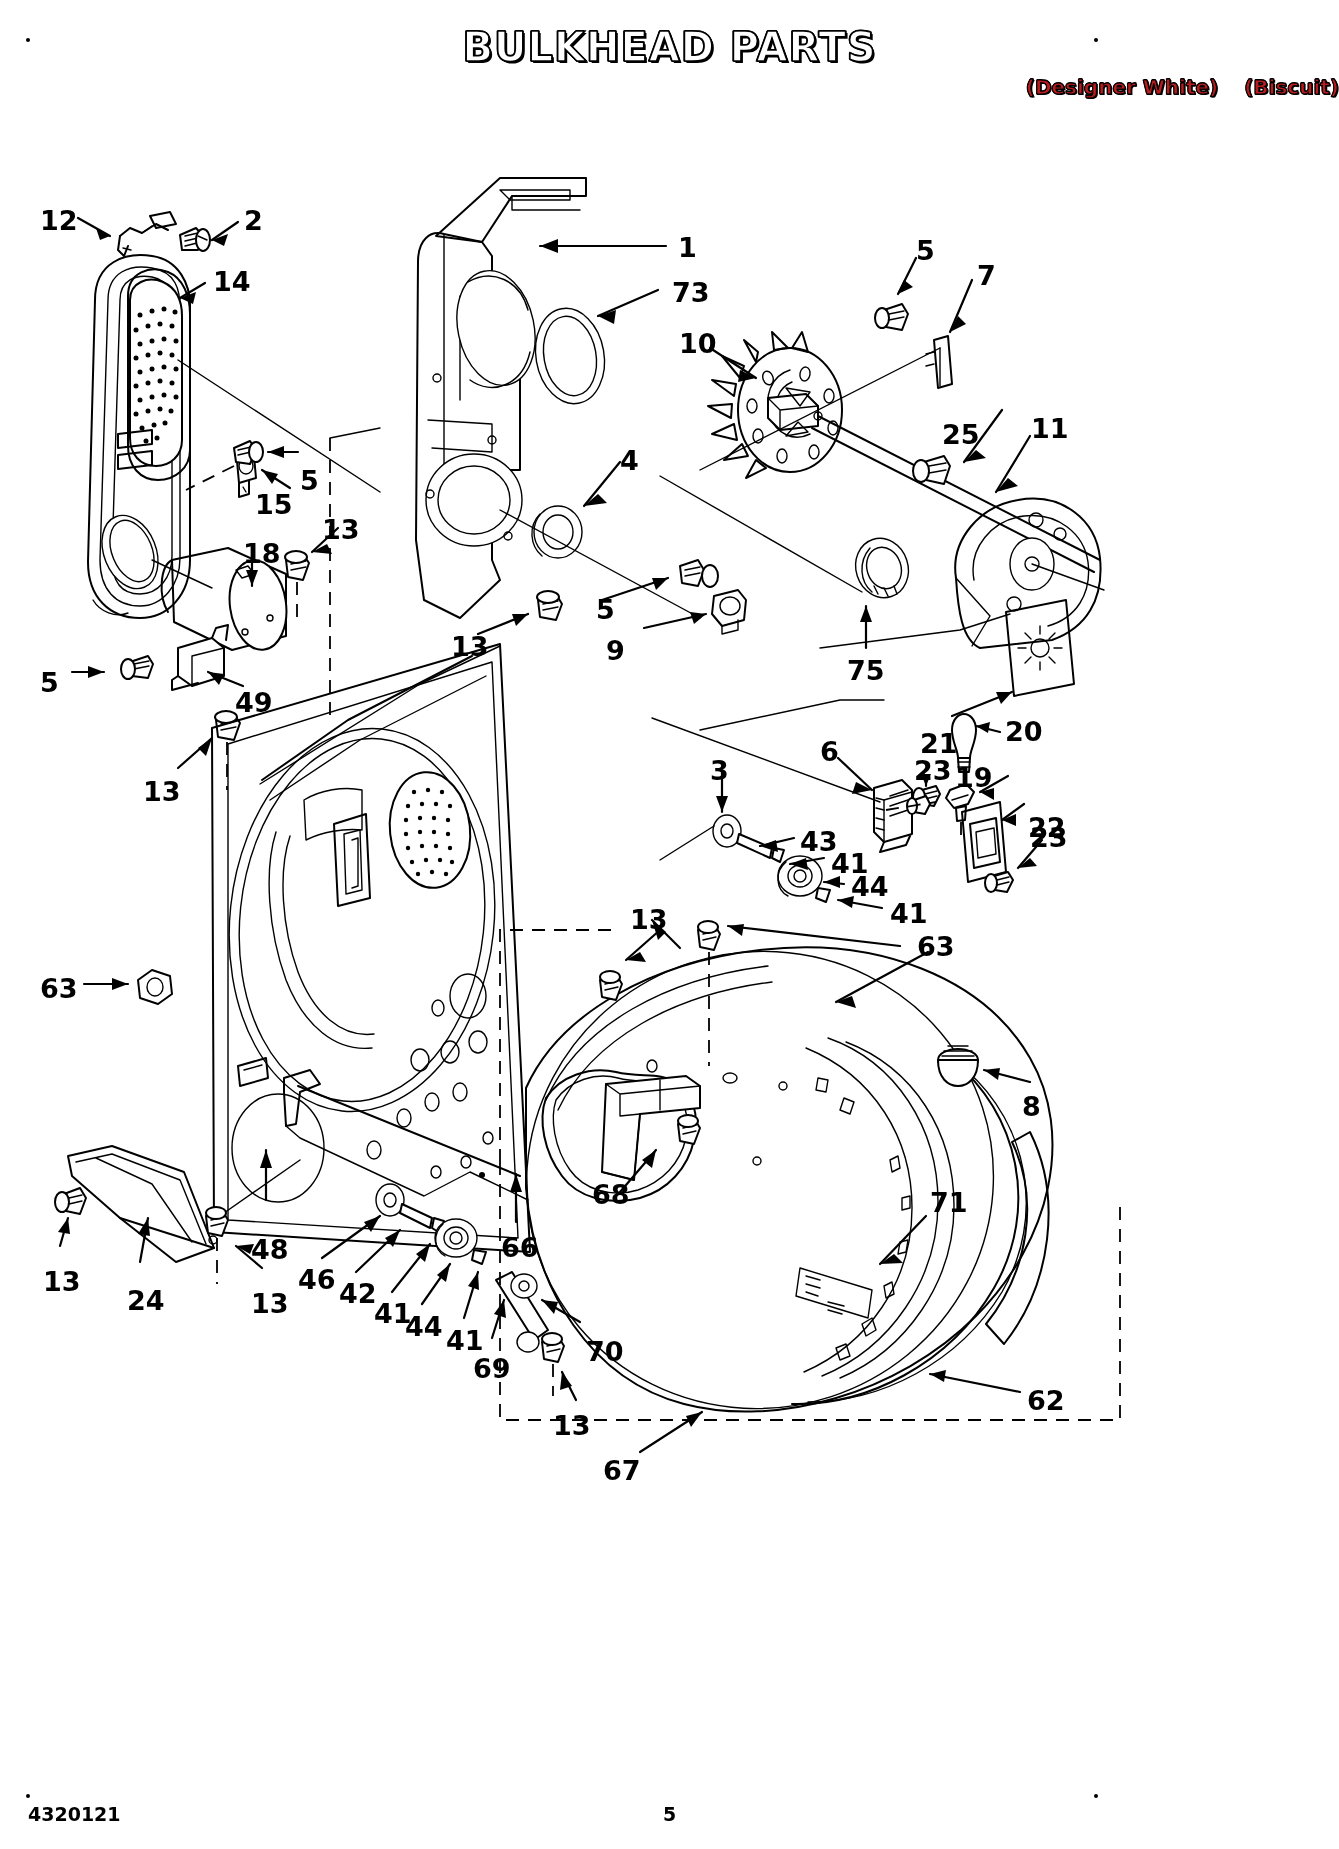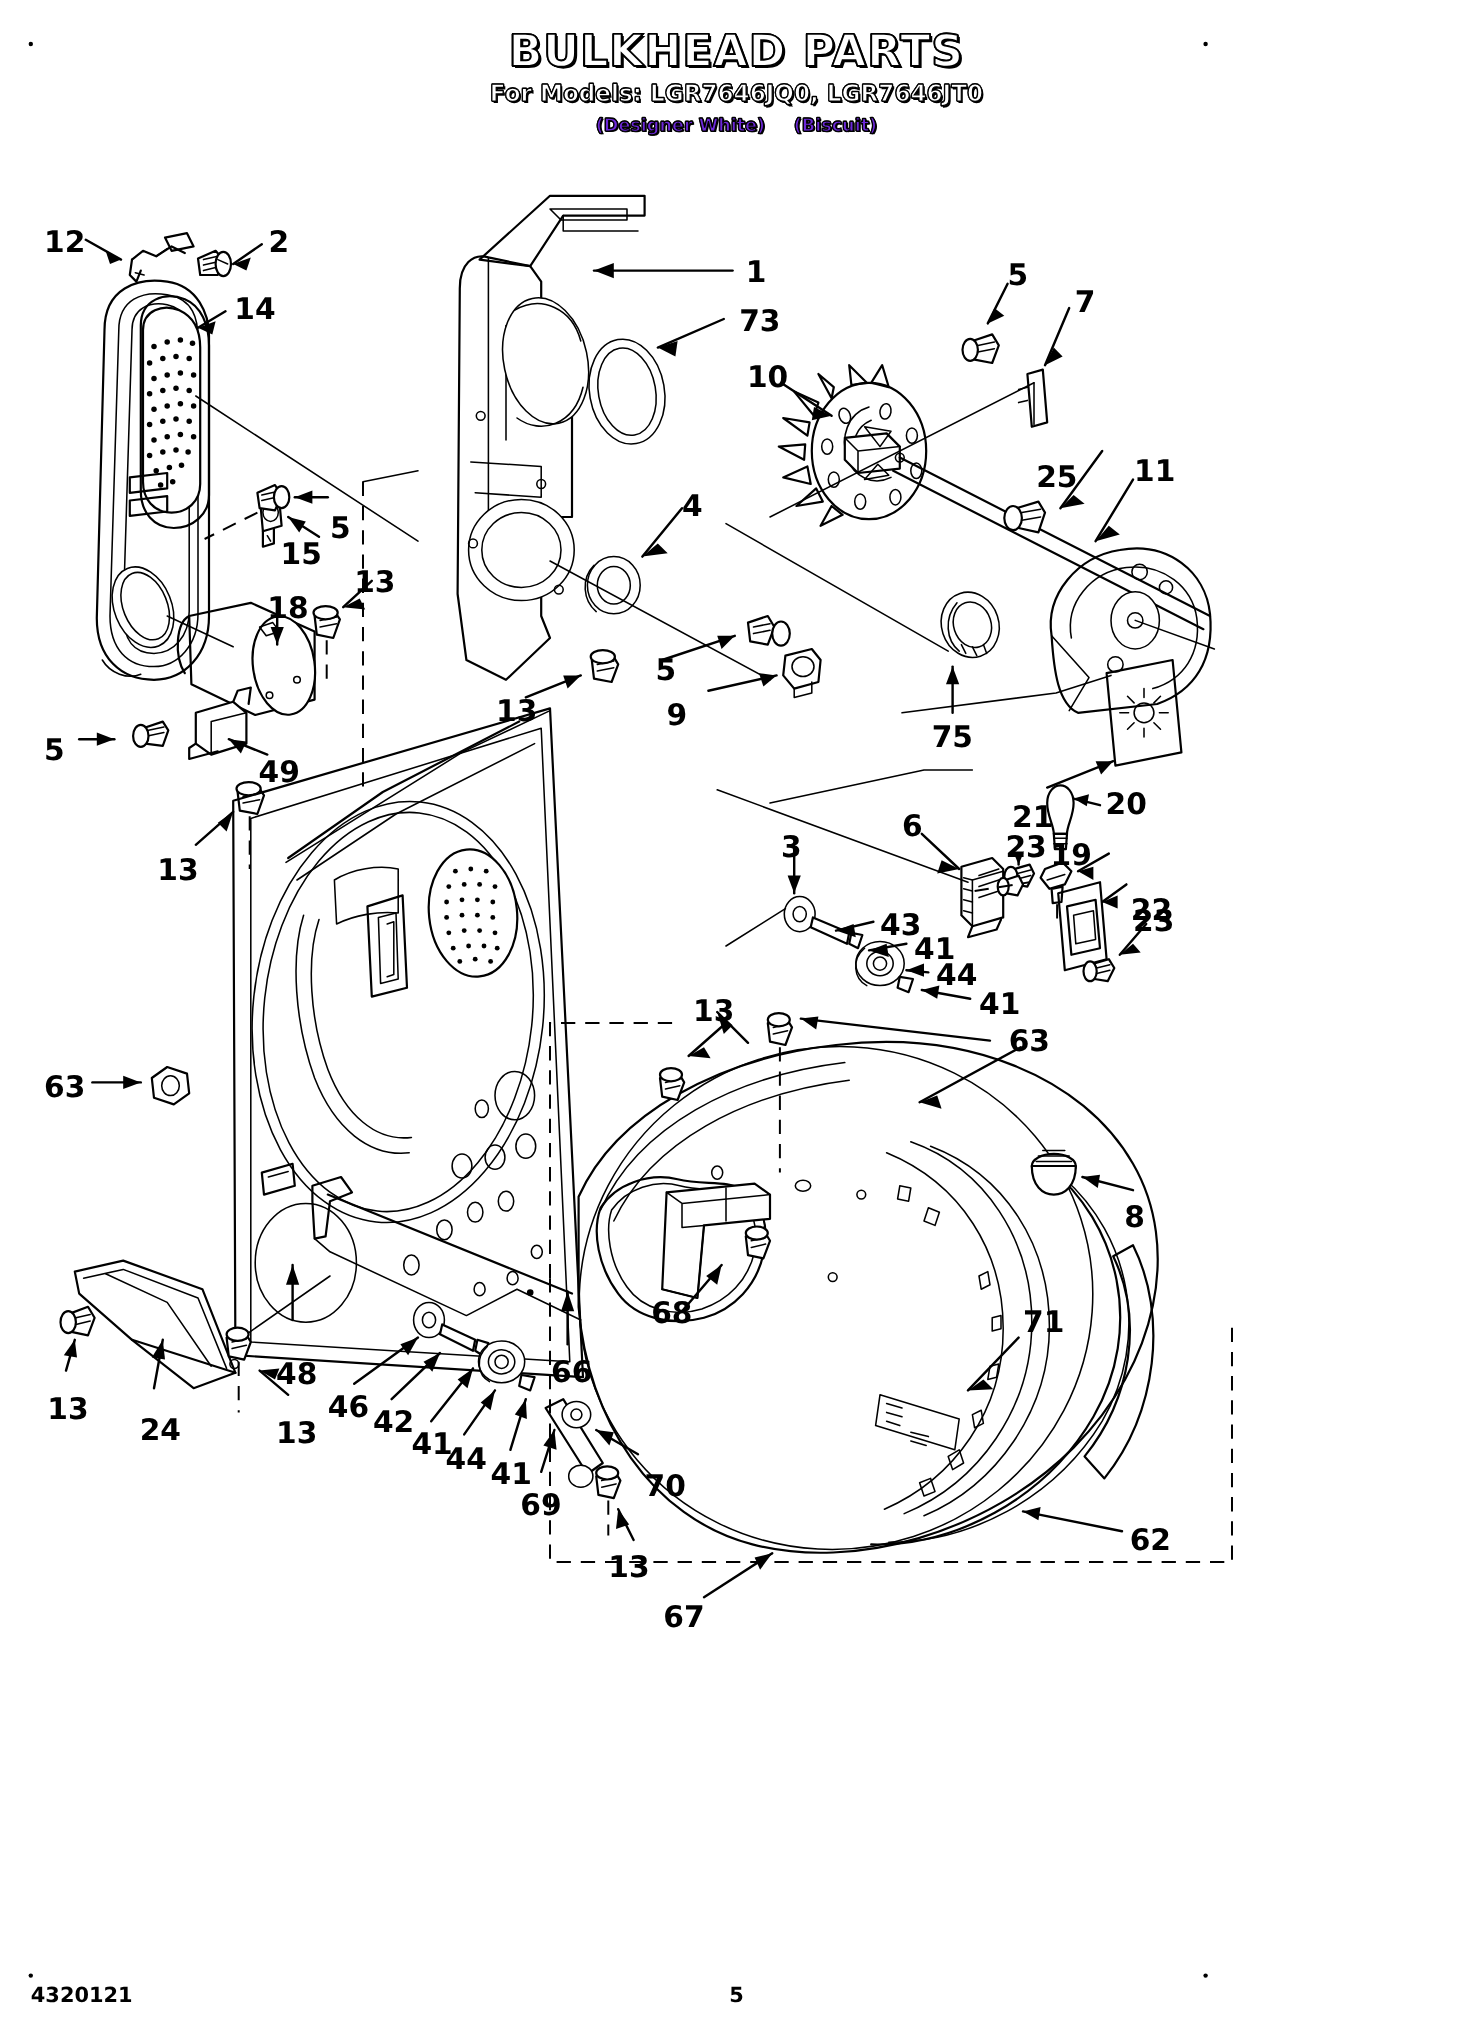--- a/index.html
+++ b/index.html
@@ -49,30 +49,31 @@
     -webkit-text-stroke: 1.1px #000;
     text-shadow:
       1.5px 1.5px 0 #000,
       -0.7px 0 0 #000, 0.7px 0 0 #000,
       0 -0.7px 0 #000, 0 0.7px 0 #000;
     margin-top: 6px;
     line-height: 1.1;
   }
   .doc-colors {
     font-family: "DejaVu Sans", sans-serif;
-    font-size: 16px;
+    font-size: 20px;
     font-weight: bold;
-    color: #6d28d9;
+    color: #b91c1c;
     -webkit-text-stroke: 1.05px #000;
     text-shadow:
       1.4px 1.4px 0 #000,
       -0.7px 0 0 #000, 0.7px 0 0 #000,
       0 -0.7px 0 #000, 0 0.7px 0 #000;
     margin-top: 8px;
     line-height: 1.1;
+    text-align: right;
   }
   .doc-colors .gap { display:inline-block; width: 26px; }
 
   
   .reg-dot {
     position: absolute;
     width: 4px;
     height: 4px;
     background: #000;
     border-radius: 50%;
@@ -131,21 +132,20 @@
 
 <div id="page">
 
   <div class="reg-dot" style="left:26px;  top:38px;"></div>
   <div class="reg-dot" style="left:1094px;top:38px;"></div>
   <div class="reg-dot" style="left:26px;  top:1794px;"></div>
   <div class="reg-dot" style="left:1094px;top:1794px;"></div>
 
   <div class="title-block">
     <div class="doc-title">BULKHEAD PARTS</div>
-    <div class="doc-subtitle">For Models: LGR7646JQ0, LGR7646JT0</div>
     <div class="doc-colors">
       <span>(Designer White)</span><span class="gap"></span><span>(Biscuit)</span>
     </div>
   </div>
 
   <svg id="art" viewBox="0 0 1339 1849">
 
     <g>
 
       <path class="ln" d="M95 300 C95 262 125 252 152 256 C180 260 190 286 190 305 L190 560 C190 595 168 618 140 618 C110 618 88 598 88 562 Z"></path>

